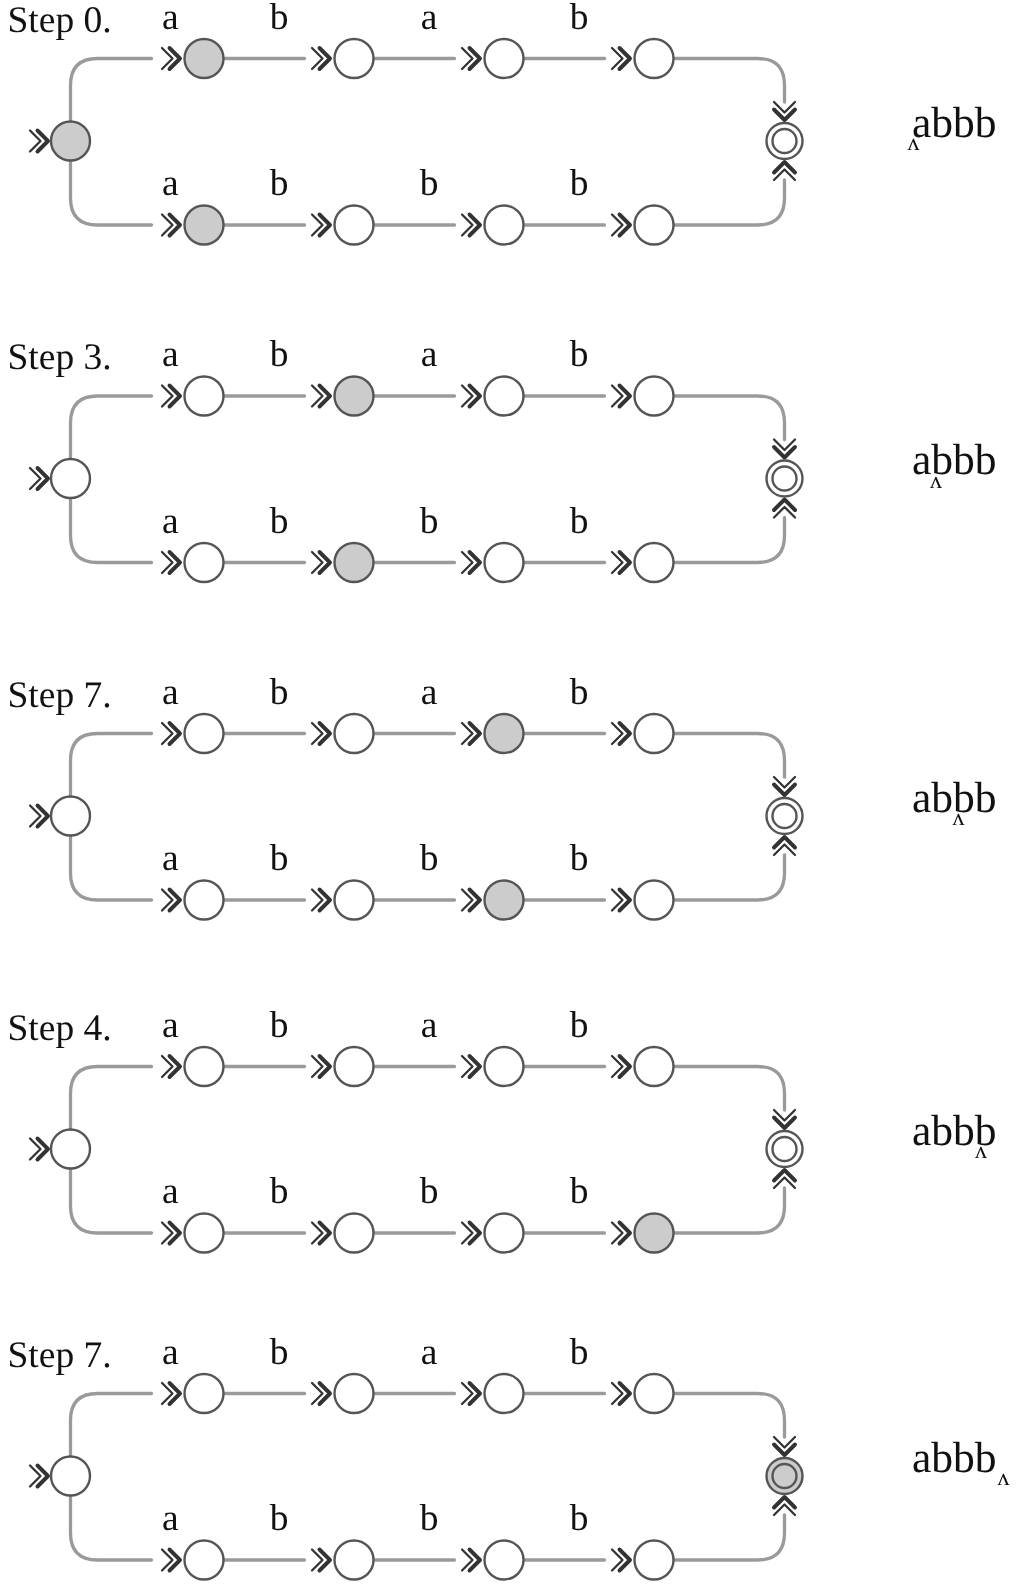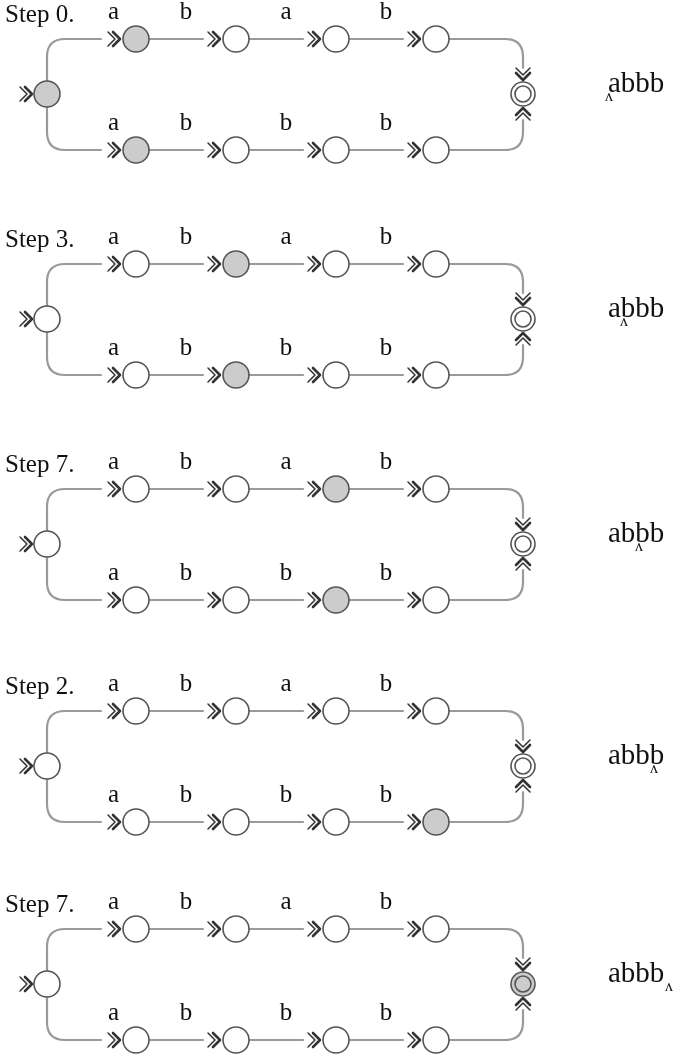--- a/index.html
+++ b/index.html
@@ -357,21 +357,21 @@
           <circle cx="436" cy="150" r="13" fill="#ffffff" stroke="#555555" stroke-width="1.6"></circle>
         </g>
         <g>
           <circle cx="523" cy="94" r="12" fill="#ffffff" stroke="#555555" stroke-width="1.6"></circle>
           <circle cx="523" cy="94" r="8" fill="#ffffff" stroke="#555555" stroke-width="1.6"></circle>
         </g>
       </svg>
       <div class="tape"><span class="tape-row"><span>abbb</span><span class="tape-caret" style="left: 27px;">ʌ</span></span></div>
     </div>
     <div class="step-block" style="top: 672px;">
-      <div class="step-label">Step 2.</div>
+      <div class="step-label">Step 4.</div>
       <svg width="580" height="190" viewBox="0 0 580 190" class="diagram">
         <g>
           <path d="M 25 87 L 32 94 L 25 101" fill="none" stroke="#333333" stroke-width="2.6" stroke-linecap="round" stroke-linejoin="round"></path>
           <path d="M 20 87 L 27 94 L 20 101" fill="none" stroke="#333333" stroke-width="1.5" stroke-linecap="round" stroke-linejoin="round"></path>
         </g>
         <path d="M 47 81 L 47 57 Q 47 39 65 39 L 101 39" fill="none" stroke="#9a9a9a" stroke-width="2.2" stroke-linecap="round"></path>
         <path d="M 47 107 L 47 132 Q 47 150 65 150 L 101 150" fill="none" stroke="#9a9a9a" stroke-width="2.2" stroke-linecap="round"></path>
         <g>
           <path d="M 113 32 L 120 39 L 113 46" fill="none" stroke="#333333" stroke-width="2.6" stroke-linecap="round" stroke-linejoin="round"></path>
           <path d="M 108 32 L 115 39 L 108 46" fill="none" stroke="#333333" stroke-width="1.5" stroke-linecap="round" stroke-linejoin="round"></path>

